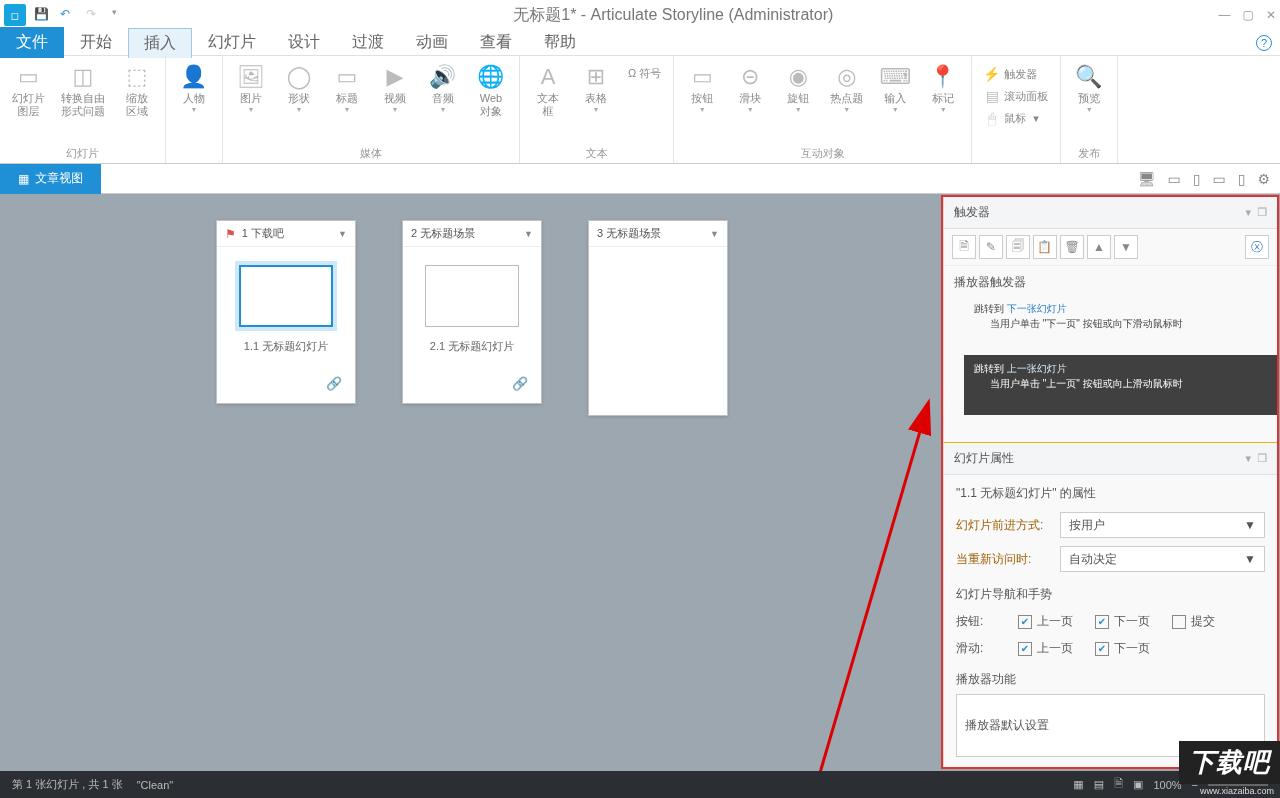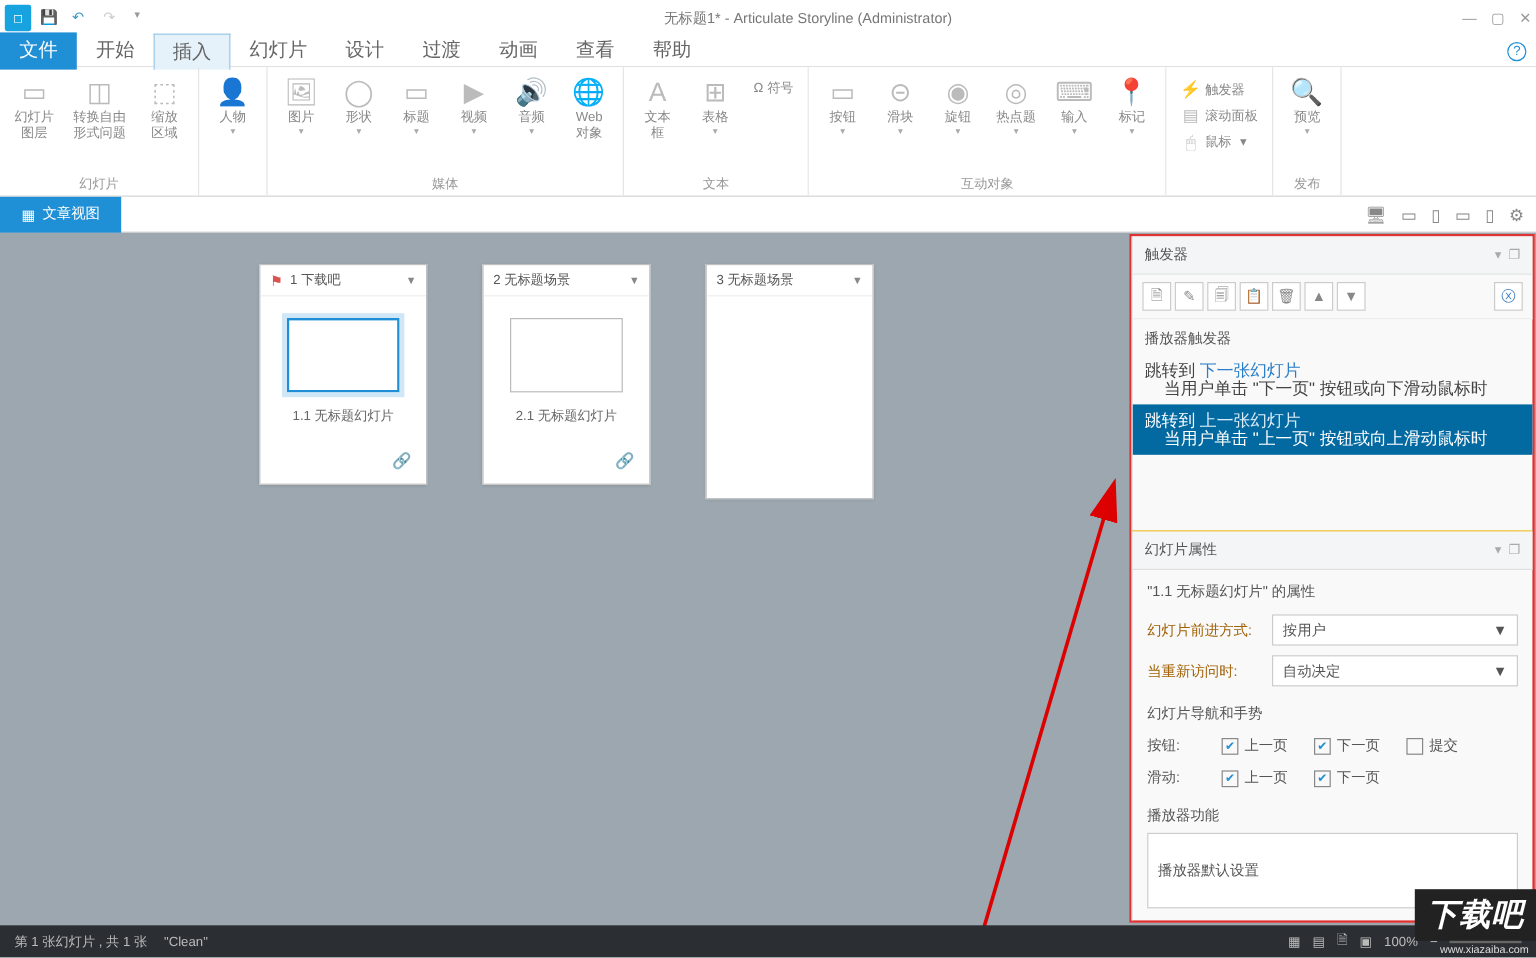--- a/index.html
+++ b/index.html
@@ -2,21 +2,21 @@
 <html><head>
 <meta charset="utf-8">
 <style>
 * { margin: 0; padding: 0; box-sizing: border-box; font-family: "Microsoft YaHei", "Segoe UI", sans-serif; }
 body { font-size: 12px; color: #444; background: #fff; overflow: hidden; width: 1280px; height: 798px; position: relative; }
 
 .titlebar { height: 30px; background: #fff; display: flex; align-items: center; padding: 0 4px; }
 .app-icon { width: 22px; height: 22px; background: #17a2e0; border-radius: 2px; display: flex; align-items: center; justify-content: center; color: #fff; font-size: 10px; margin-right: 8px; }
 .qat { display: flex; gap: 10px; align-items: center; }
 .qat-btn { width: 16px; height: 16px; color: #3a95c9; cursor: pointer; }
-.title-text { flex: 1; text-align: center; color: #777; font-size: 12px; }
+.title-text { flex: 1; text-align: center; color: #777; font-size: 16px; }
 .win-controls { display: flex; gap: 12px; color: #999; }
 
 .menubar { height: 26px; display: flex; align-items: center; background: #fff; border-bottom: 1px solid #e0e0e0; }
 .menu-tab { padding: 5px 16px; color: #666; cursor: pointer; font-size: 16px; }
 .menu-tab.file { background: #1f8fd6; color: #fff; }
 .menu-tab.active { background: #e6f2fa; border: 1px solid #a0c8e8; border-bottom: none; padding: 4px 15px; }
 .help-icon { margin-left: auto; margin-right: 8px; color: #1f8fd6; width: 16px; height: 16px; border: 1px solid #1f8fd6; border-radius: 50%; text-align: center; font-size: 11px; line-height: 14px; cursor:pointer; }
 
 .ribbon { height: 108px; background: #fff; border-bottom: 1px solid #ccc; display: flex; }
 .ribbon-group { border-right: 1px solid #e5e5e5; display: flex; flex-direction: column; padding: 4px 6px 0; }
@@ -49,23 +49,23 @@
 .scene-blank-body { height: 168px; }
 
 .side-panels { width: 338px; border: 2px solid #d33; background: #f9f9f9; display: flex; flex-direction: column; height: 574px; margin: 1px 1px 0 0;}
 .panel { border-left: 1px solid #ddd; }
 .panel-hdr { height: 32px; background: #f4f5f6; display: flex; align-items: center; padding: 0 10px; font-size: 12px; color: #555; border-bottom: 1px solid #e0e0e0; }
 .panel-hdr .ctrls { margin-left: auto; color: #aaa; display: flex; gap: 6px; font-size: 11px; }
 .trig-toolbar { display: flex; gap: 3px; padding: 6px 8px; background: #f9f9f9; border-bottom: 1px solid #eee; }
 .tbtn { width: 24px; height: 24px; border: 1px solid #ccc; background: #fff; display: flex; align-items: center; justify-content: center; font-size: 12px; color: #888; cursor: pointer; }
 .tbtn.right { margin-left: auto; color:#3a7cb8;}
 .trig-sub { padding: 8px 10px 4px; font-size: 12px; color: #555; }
-.trig-item { padding: 6px 10px 6px 10px; font-size: 14px; line-height: 15px;}
+.trig-item { padding: 6px 10px 24px 10px; font-size: 10px; line-height: 15px; margin-left: 20px;}
 .trig-item .link { color: #2a7ec8; }
-.trig-item.sel { background: #0369a1; color: #fff; }
+.trig-item.sel { background: #404040; color: #fff; }
 .trig-item.sel .link { color: #d9ecf9; }
 .trig-detail { padding-left: 16px; }
 .props { padding: 10px 12px; font-size: 12px; color: #555; overflow: auto; }
 .prop-row { display: flex; align-items: center; margin: 8px 0; gap: 8px; }
 .prop-row label { width: 96px; color: #a16207; }
 .prop-select { flex: 1; height: 26px; border: 1px solid #ccc; padding: 0 8px; display: flex; align-items: center; justify-content: space-between; background: #fff; cursor: pointer; }
 .chk-row { display: flex; gap: 22px; margin: 10px 0; align-items: center; }
 .chk { display: flex; align-items: center; gap: 5px; }
 .chk .box { width: 14px; height: 14px; border: 1px solid #888; display: flex; align-items: center; justify-content: center; font-size: 10px; color: #1f8fd6; }
 .section-lbl { margin-top: 14px; margin-bottom: 4px; color: #555; }

